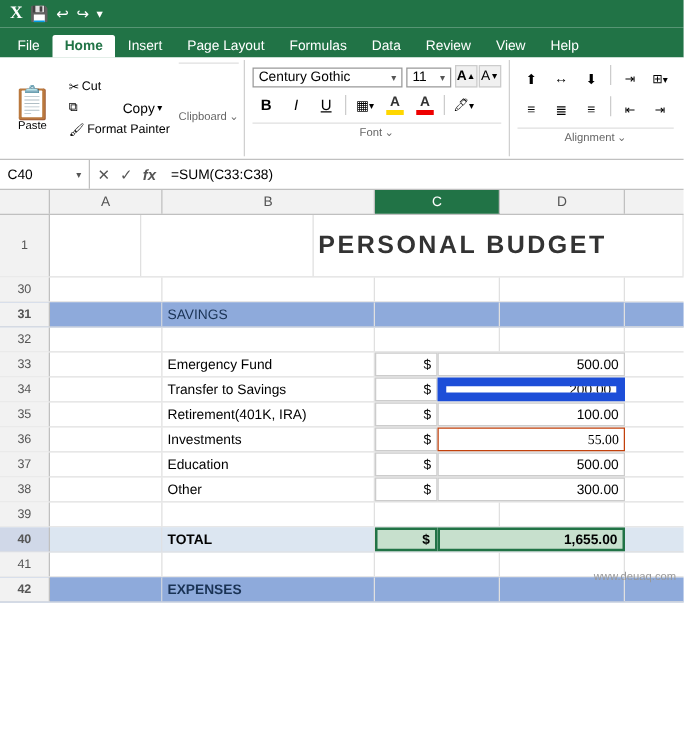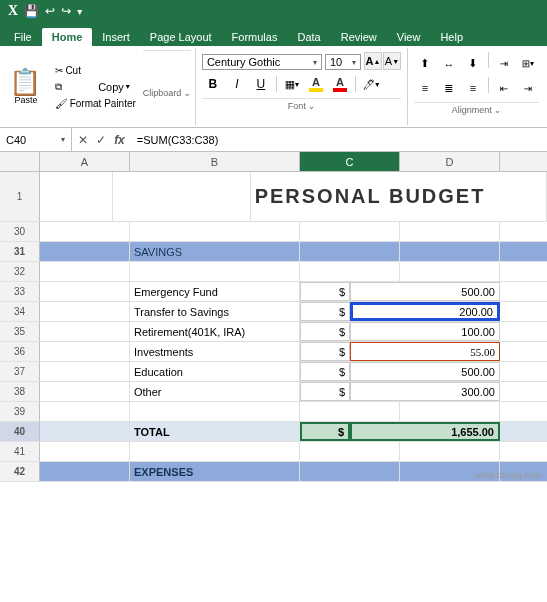--- a/index.html
+++ b/index.html
@@ -281,21 +281,21 @@
     }
 
     .total-row {
       background: #dce6f1;
       font-weight: bold;
     }
 
     
     .watermark {
       position: absolute;
-      bottom: 2px;
+      bottom: 16px;
       right: 6px;
       font-size: 9px;
       color: #999;
     }
 
     .sheet-area {
       position: relative;
     }
 
     
@@ -358,21 +358,21 @@
     </div>
   </div>
 
   <div class="font-group-wrap">
     <div class="font-row1">
       <div class="font-name-box">
         <span style="font-size:11px;">Century Gothic</span>
         <span class="dd-arrow">▾</span>
       </div>
       <div class="font-size-box">
-        <span>10</span>
+        <span>11</span>
         <span class="dd-arrow">▾</span>
       </div>
       <div class="font-size-btns">
         <div class="font-size-btn" style="font-weight:bold;">A<sup style="font-size:7px;">▲</sup></div>
         <div class="font-size-btn">A<sub style="font-size:7px;">▼</sub></div>
       </div>
     </div>
     <div class="font-row2">
       <button class="format-btn bold">B</button>
       <button class="format-btn italic">I</button>
@@ -486,21 +486,21 @@
     <div class="cell" style="width:170px;">Emergency Fund</div>
     <div class="cell right" style="width:50px;border:1px solid #ccc;">$</div>
     <div class="cell right" style="width:150px;border:1px solid #ccc;">500.00</div>
   </div>
 
   <div class="sheet-row">
     <div class="row-num">34</div>
     <div class="cell" style="width:90px;"></div>
     <div class="cell" style="width:170px;">Transfer to Savings</div>
     <div class="cell right" style="width:50px;border:1px solid #ccc;">$</div>
-    <div class="cell right" style="width:150px;border:3px solid #1d4ed8;">200.00</div>
+    <div class="cell right" style="width:150px;border:7px solid #1d4ed8;">200.00</div>
   </div>
 
   <div class="sheet-row">
     <div class="row-num">35</div>
     <div class="cell" style="width:90px;"></div>
     <div class="cell" style="width:170px;">Retirement(401K, IRA)</div>
     <div class="cell right" style="width:50px;border:1px solid #ccc;">$</div>
     <div class="cell right" style="width:150px;border:1px solid #ccc;">100.00</div>
   </div>
 

